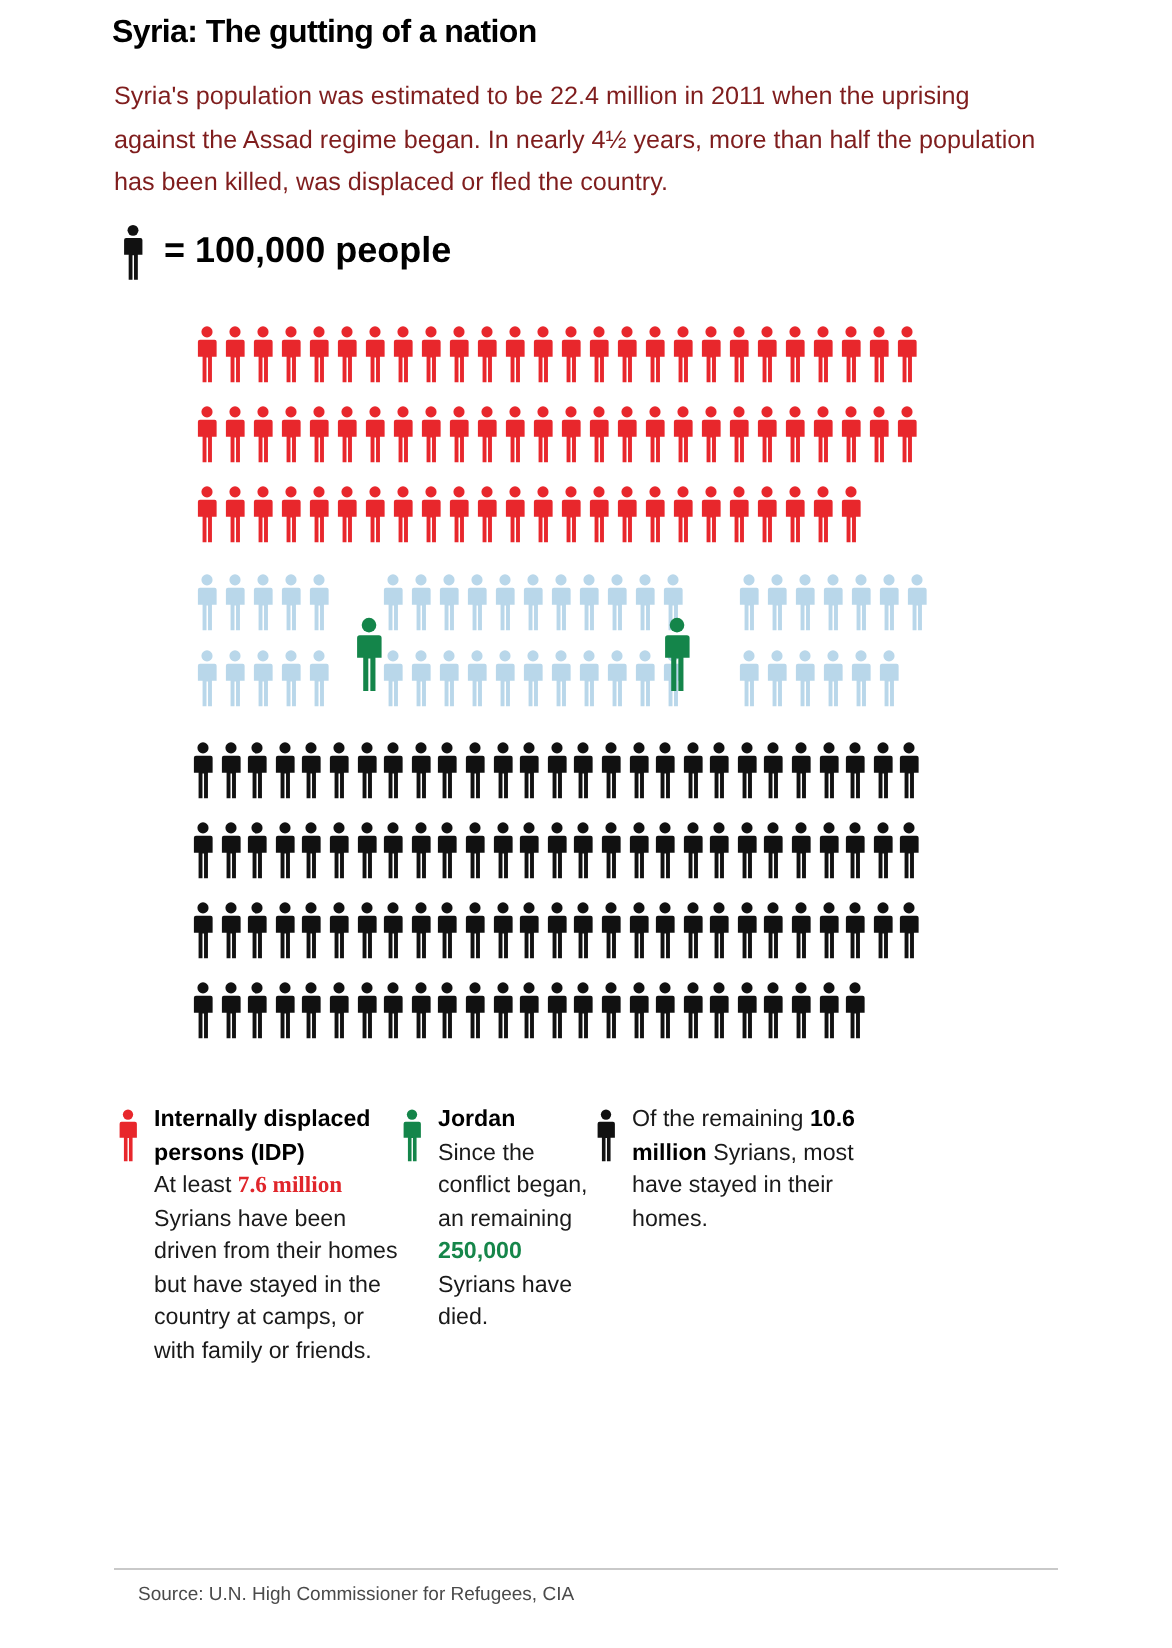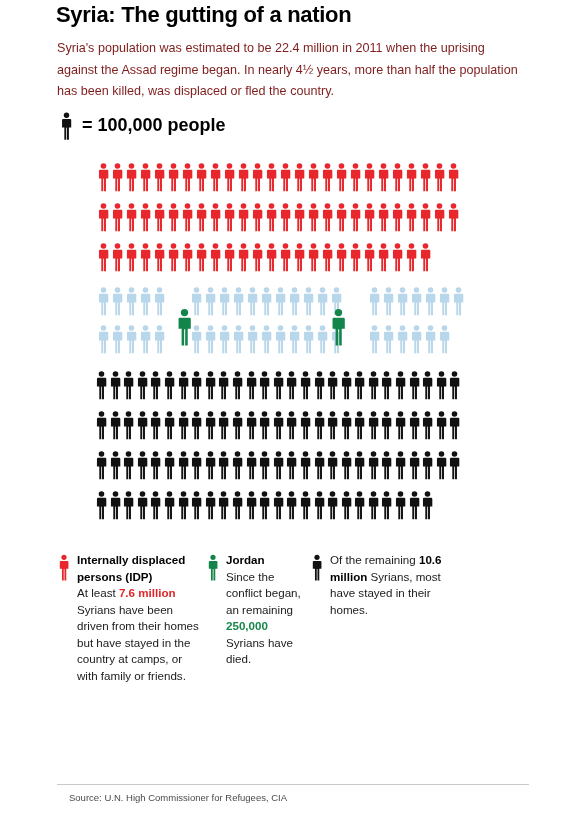--- a/index.html
+++ b/index.html
@@ -17,23 +17,23 @@
     height: 824px;
     background: #ffffff;
     overflow: hidden;
     box-sizing: border-box;
   }
 
   
   .headline {
     position: absolute;
     left: 56px;
-    top: 2px;
+    top: 8px;
     width: 500px;
-    font-size: 22px;
+    font-size: 16px;
     font-weight: bold;
     letter-spacing: -0.3px;
     color: #000000;
     line-height: 1.15;
   }
   .standfirst {
     position: absolute;
     left: 57px;
     top: 38px;
     width: 462px;
@@ -87,21 +87,21 @@
   .blue-block { display: flex; align-items: flex-end; gap: 1.0px; }
 
   
   .legend {
     position: absolute;
     left: 58px;
     top: 552px;
     width: 508px;
     display: flex;
     align-items: flex-start;
-    gap: 7px;
+    gap: 0px;
   }
   .legend-col {
     display: flex;
     align-items: flex-start;
     gap: 7px;
   }
   .legend-col.c0 { width: 142px; }
   .legend-col.c1 { width: 92px; }
   .legend-col.c2 { width: 97px; }
   .legend-col.c3 { width: 150px; }
@@ -117,21 +117,21 @@
   }
   .legend-title {
     font-weight: bold;
     color: #000;
     display: block;
   }
   .legend-body { display: inline; }
   .stat {
     font-weight: bold;
   }
-  .stat.red   { color: #e0262b; }
+  .stat.red   { color: #e0262b; font-family: Liberation Serif, serif; }
   .stat.blue  { color: #a8cfe5; }
   .stat.green { color: #16864a; }
   .stat.black { color: #000000; }
 
   
   .rule {
     position: absolute;
     left: 57px;
     top: 784px;
     width: 472px;

